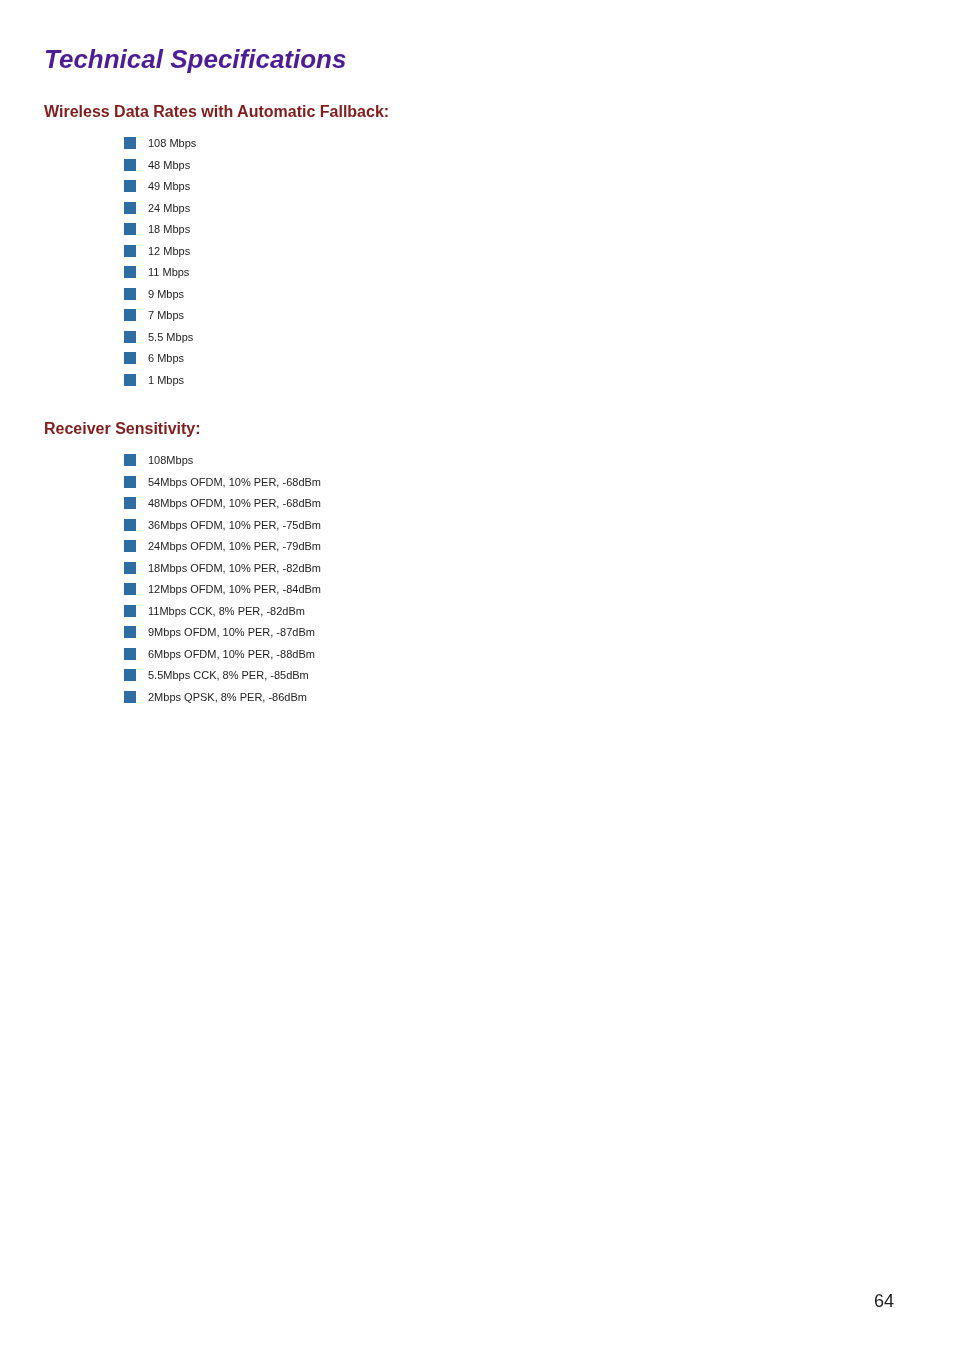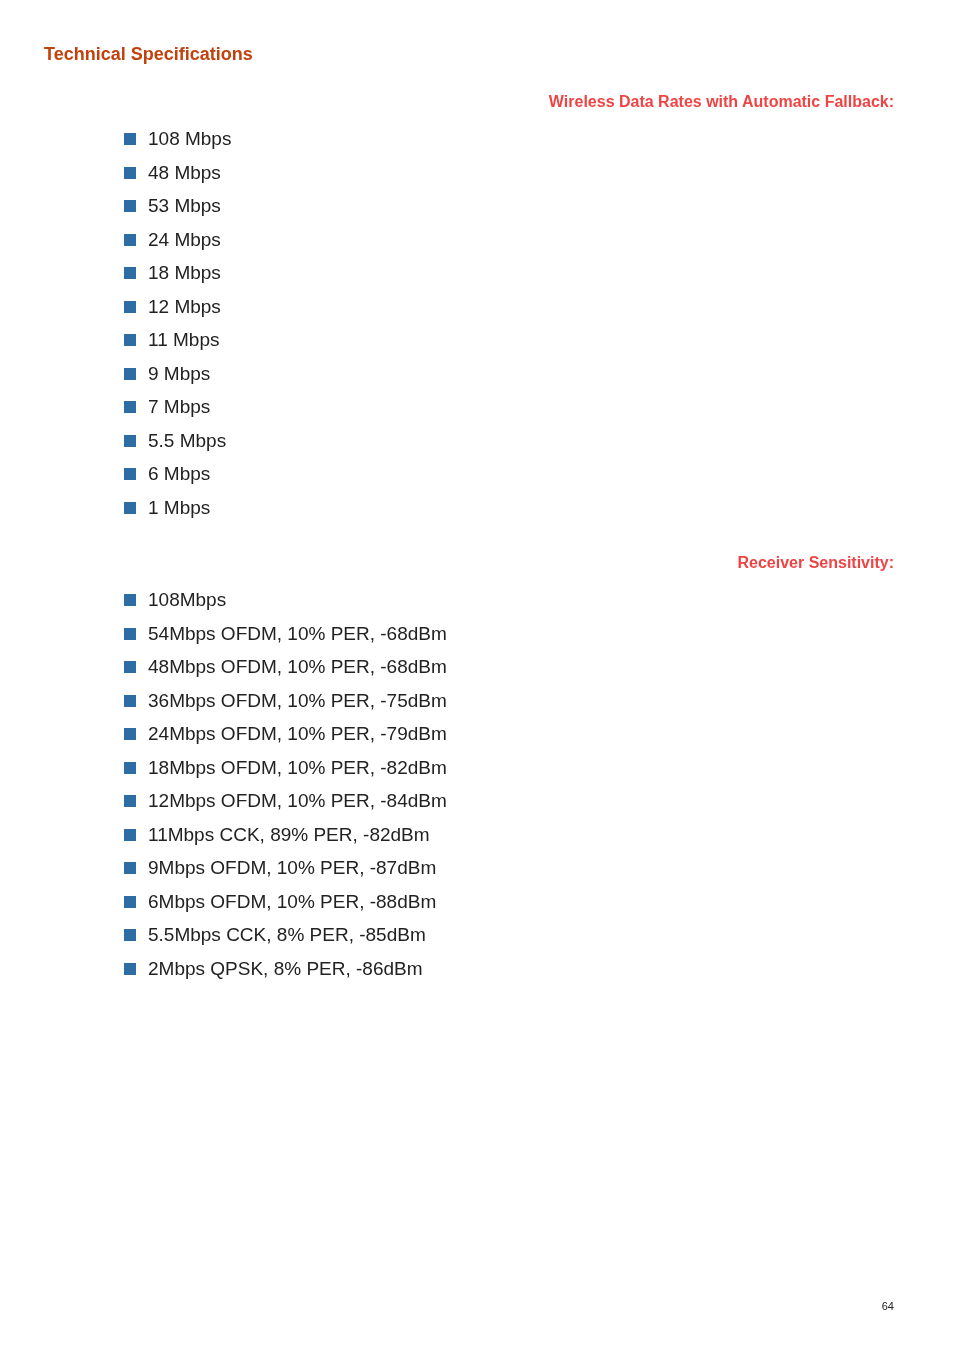--- a/index.html
+++ b/index.html
@@ -17,63 +17,63 @@
       min-height: 1352px;
       position: relative;
     }
 
     .page-container {
       padding: 44px 60px 60px 44px;
       max-width: 954px;
     }
 
     .page-title {
-      color: #c2410c;
-      font-size: 18px;
+      color: #4c1d95;
+      font-size: 26px;
       font-weight: bold;
       margin-bottom: 28px;
+      font-style: italic;
     }
 
     .section-heading {
       font-size: 16px;
       font-weight: bold;
-      color: #ef4444;
+      color: #7f1d1d;
       margin-bottom: 14px;
-      text-align: right;
     }
 
     .bullet-list {
       list-style: none;
       margin-left: 80px;
       margin-bottom: 32px;
     }
 
     .bullet-list li {
       display: flex;
       align-items: center;
       margin-bottom: 5px;
-      font-size: 19px;
+      font-size: 11px;
       color: #222222;
       line-height: 1.5;
     }
 
     .bullet-square {
       display: inline-block;
       width: 12px;
       height: 12px;
       background-color: #2e6da4;
       margin-right: 12px;
       flex-shrink: 0;
     }
 
     .page-number {
       position: absolute;
       bottom: 40px;
       right: 60px;
-      font-size: 11px;
+      font-size: 18px;
       color: #222222;
     }
   </style>
 </head>
 <body>
 
 <div class="page-container">
 
   <h1 class="page-title">Technical Specifications</h1>
 
@@ -84,21 +84,21 @@
           <li>
             <span class="bullet-square"></span>
             <span>108 Mbps</span>
           </li>
           <li>
             <span class="bullet-square"></span>
             <span>48 Mbps</span>
           </li>
           <li>
             <span class="bullet-square"></span>
-            <span>53 Mbps</span>
+            <span>49 Mbps</span>
           </li>
           <li>
             <span class="bullet-square"></span>
             <span>24 Mbps</span>
           </li>
           <li>
             <span class="bullet-square"></span>
             <span>18 Mbps</span>
           </li>
           <li>
@@ -157,21 +157,21 @@
           <li>
             <span class="bullet-square"></span>
             <span>18Mbps OFDM, 10% PER, -82dBm</span>
           </li>
           <li>
             <span class="bullet-square"></span>
             <span>12Mbps OFDM, 10% PER, -84dBm</span>
           </li>
           <li>
             <span class="bullet-square"></span>
-            <span>11Mbps CCK, 89% PER, -82dBm</span>
+            <span>11Mbps CCK, 8% PER, -82dBm</span>
           </li>
           <li>
             <span class="bullet-square"></span>
             <span>9Mbps OFDM, 10% PER, -87dBm</span>
           </li>
           <li>
             <span class="bullet-square"></span>
             <span>6Mbps OFDM, 10% PER, -88dBm</span>
           </li>
           <li>

